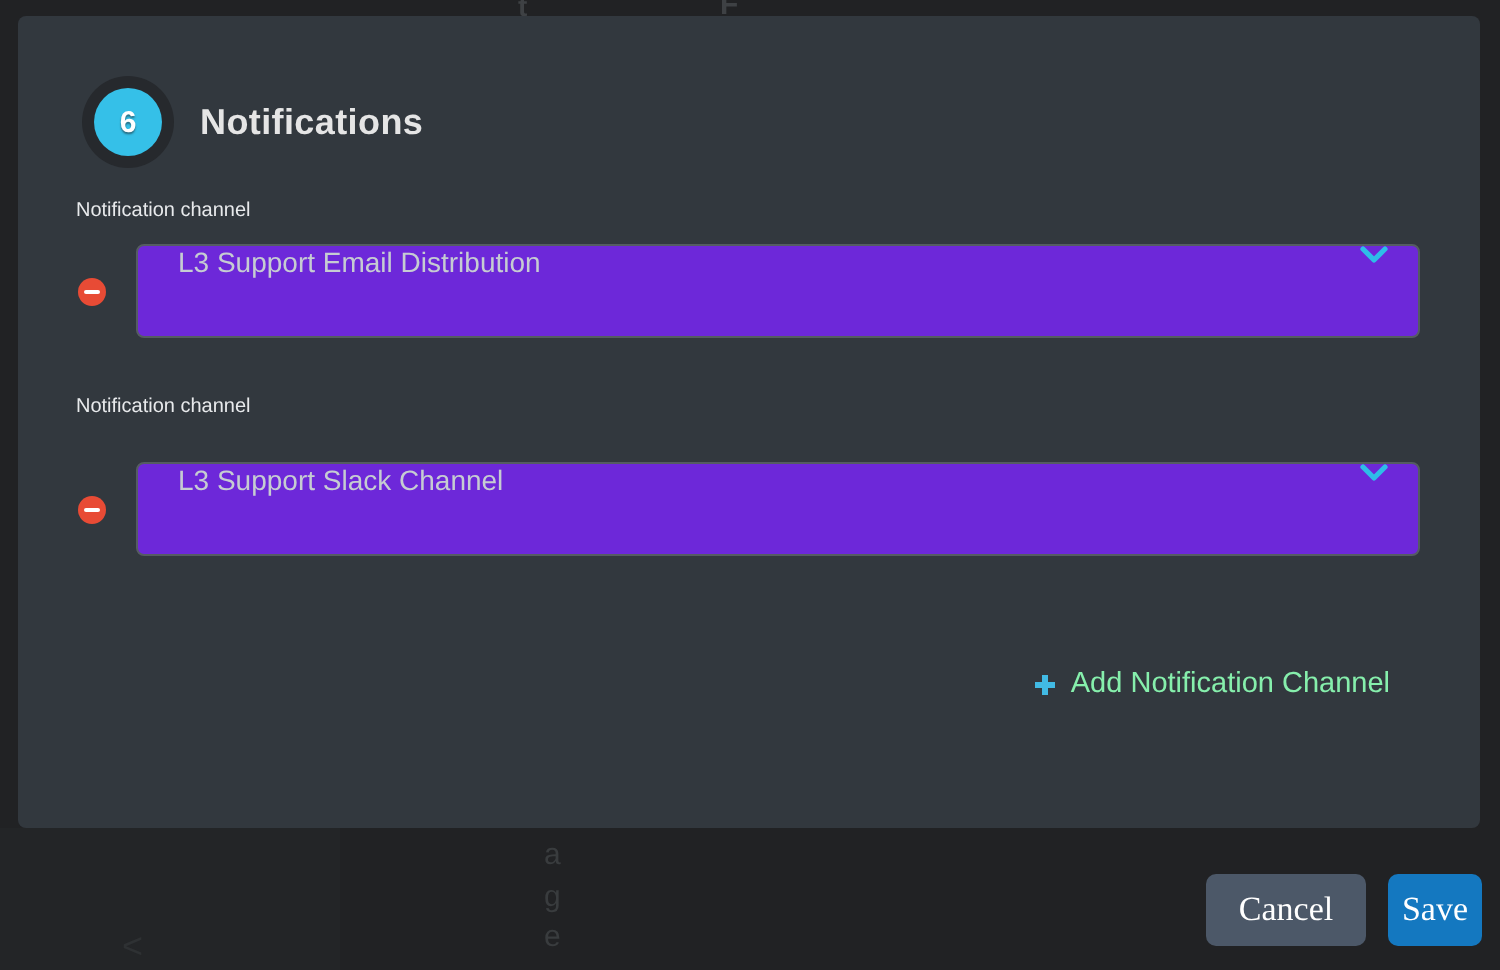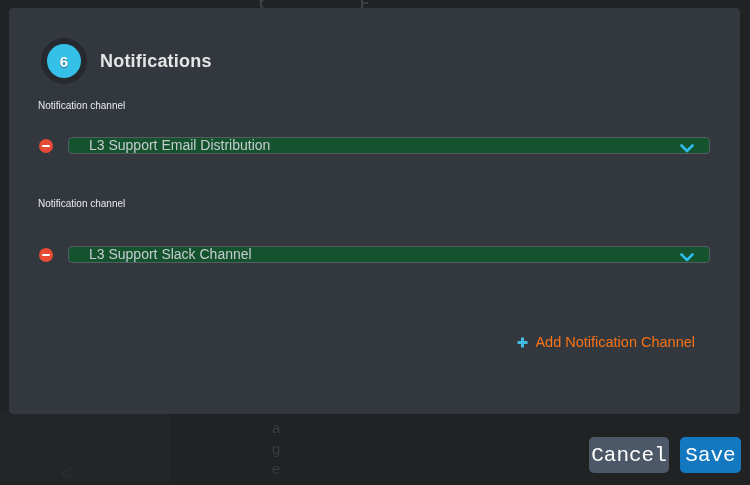--- a/index.html
+++ b/index.html
@@ -63,46 +63,46 @@
   .remove-btn {
     width:14px; height:14px; border-radius:50%; background:#e84b35;
     border:none; cursor:pointer; position:relative; flex:0 0 auto; padding:0;
   }
   .remove-btn .minus {
     position:absolute; left:3px; top:6px; width:8px; height:2px;
     background:#ffffff; border-radius:1px; display:block;
   }
 
   .select-box {
-    flex:1; height:17px; border:1px solid #555c62; border-radius:4px;
-    background:#14532d; display:flex; align-items:flex-end;
+    flex:1; height:47px; border:1px solid #555c62; border-radius:4px;
+    background:#6d28d9; display:flex; align-items:flex-start;
     padding:0 15px 0 20px; cursor:pointer;
   }
   .select-value { flex:1; color:#c6ccd2; font-size:14px; }
   .chevron-wrap { flex:0 0 auto; display:flex; align-items:center; }
 
   
   .add-row { position:absolute; right:45px; top:326px; }
   .add-link {
     display:flex; align-items:center; gap:7px; cursor:pointer;
-    color:#f97316; font-size:14.5px; text-decoration:none;
+    color:#86efac; font-size:14.5px; text-decoration:none;
   }
   .plus-wrap { display:flex; align-items:center; }
 
   
   .footer {
     position:absolute; right:9px; top:437px; z-index:3;
     display:flex; gap:11px;
   }
   .btn {
     height:36px; border:none; border-radius:5px; color:#ffffff;
-    font-size:21px; font-family:Liberation Mono, monospace; cursor:pointer;
+    font-size:17px; font-family:Liberation Serif, serif; cursor:pointer;
   }
   .btn-cancel { width:80px; background:#4c5868; }
-  .btn-save   { width:61px; background:#1478c0; }
+  .btn-save   { width:47px; background:#1478c0; }
 </style>
 </head>
 <body>
 
 <div class="bg-left-block"></div>
 <span class="bg-frag frag-t">t</span>
 <span class="bg-frag frag-f">F</span>
 <span class="bg-frag frag-a">a</span>
 <span class="bg-frag frag-g">g</span>
 <span class="bg-frag frag-e">e</span>

